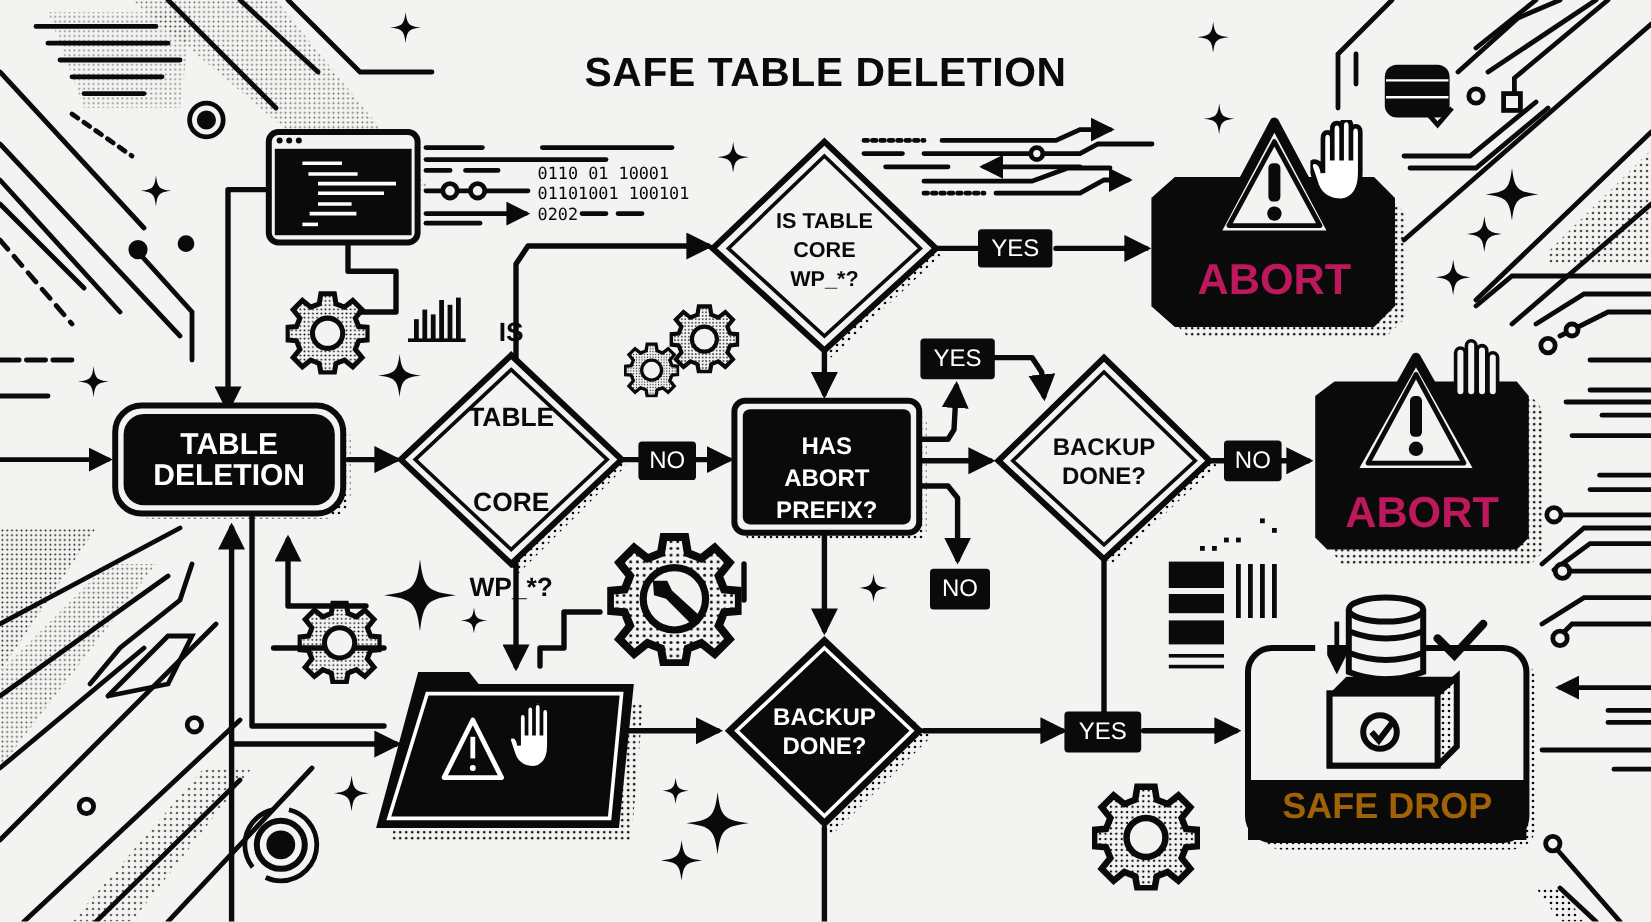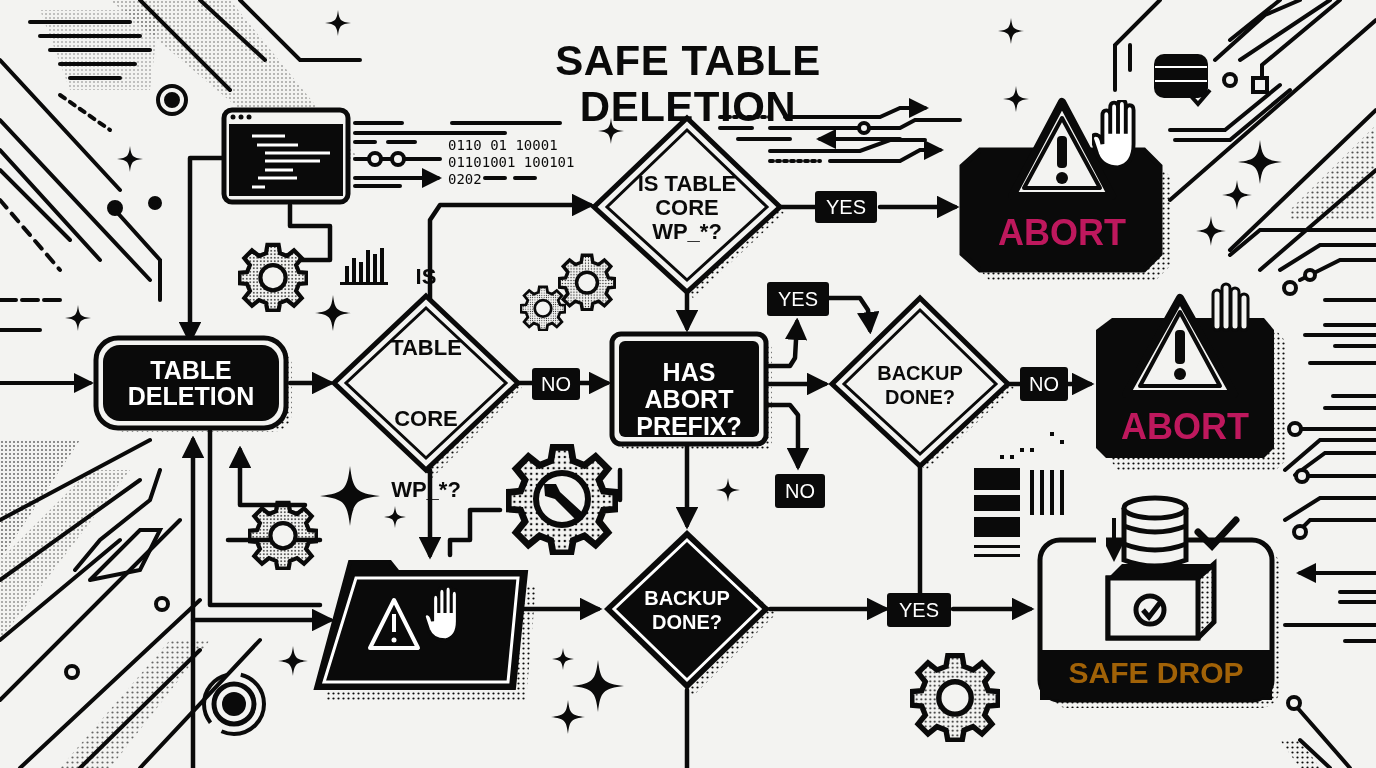--- a/index.html
+++ b/index.html
@@ -5,21 +5,21 @@
   html, body { margin: 0; padding: 0; }
   body {
     width: 1376px; height: 768px; overflow: hidden; position: relative;
     background: #f3f3f1;
     font-family: "Liberation Sans", "DejaVu Sans", sans-serif;
     color: #0a0a0a;
   }
   .bg-svg { position: absolute; left: 0; top: 0; width: 1376px; height: 768px; }
   .title {
     position: absolute; left: 446px; top: 38px; width: 484px; text-align: center;
-    font-size: 42px; font-weight: 900; letter-spacing: 0.5px; line-height: 46px;
+    font-size: 34px; font-weight: 900; letter-spacing: 0.5px; line-height: 46px;
   }
   .node-text {
     position: absolute; text-align: center; font-weight: 700; line-height: 1.05;
     display: flex; align-items: center; justify-content: center; flex-direction: column;
   }
   .node-text span { display: block; }
   .white-text { color: #ffffff; }
   .lbl {
     position: absolute; background: #0a0a0a; color: #fff; font-weight: 400;
     font-size: 20px; border-radius: 3px; display: flex; align-items: center; justify-content: center;
@@ -425,27 +425,27 @@
   <span>DELETION</span>
 </div>
 
 <div class="node-text" style="left:366px;top:322px;width:120px;height:122px;font-size:22px;line-height:23px;gap:48px;">
   <span>IS</span>
   <span>TABLE</span>
   <span>CORE</span>
   <span>WP_*?</span>
 </div>
 
-<div class="node-text" style="left:617px;top:168px;width:140px;height:80px;font-size:22px;line-height:24px;">
+<div class="node-text" style="left:617px;top:168px;width:140px;height:80px;font-size:18px;line-height:24px;">
   <span>IS TABLE</span>
   <span>CORE</span>
   <span>WP_*?</span>
 </div>
 
-<div class="node-text white-text" style="left:619px;top:341px;width:140px;height:116px;font-size:25px;line-height:27px;">
+<div class="node-text white-text" style="left:619px;top:341px;width:140px;height:116px;font-size:20px;line-height:27px;">
   <span>HAS</span>
   <span>ABORT</span>
   <span>PREFIX?</span>
 </div>
 
 <div class="node-text" style="left:855px;top:355px;width:130px;height:60px;font-size:20px;line-height:24px;">
   <span>BACKUP</span>
   <span>DONE?</span>
 </div>
 

